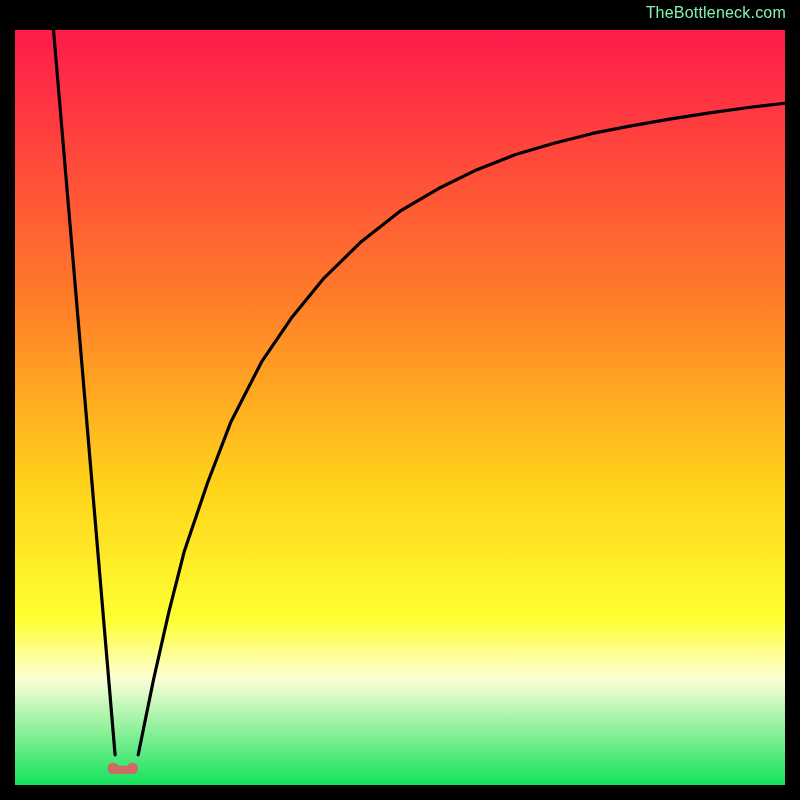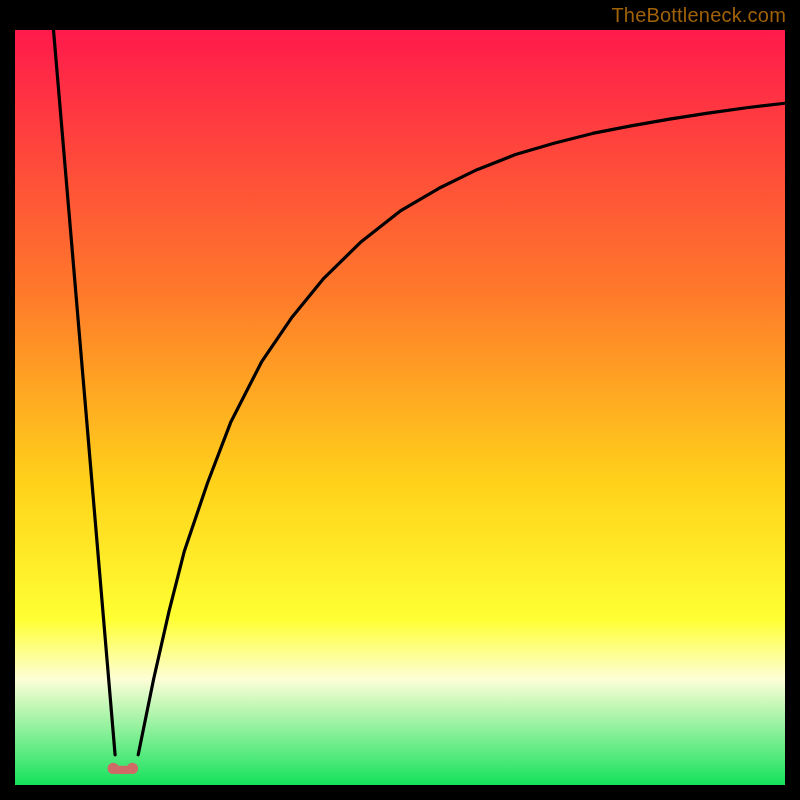--- a/index.html
+++ b/index.html
@@ -23,22 +23,22 @@
     left: 0;
     top: 0;
     width: 770px;
     height: 755px;
   }
   .watermark {
     position: absolute;
     top: 4px;
     right: 14px;
     font-family: Arial, Helvetica, sans-serif;
-    font-size: 20px;
-    color: #a16207;
+    font-size: 16px;
+    color: #86efac;
     letter-spacing: 0.2px;
   }
 </style>
 </head>
 <body>
 
 <div class="frame">
   <svg class="plot" viewBox="0 0 770 755" preserveAspectRatio="none">
     <defs>
       <linearGradient id="bg-grad" x1="0" y1="0" x2="0" y2="1">

